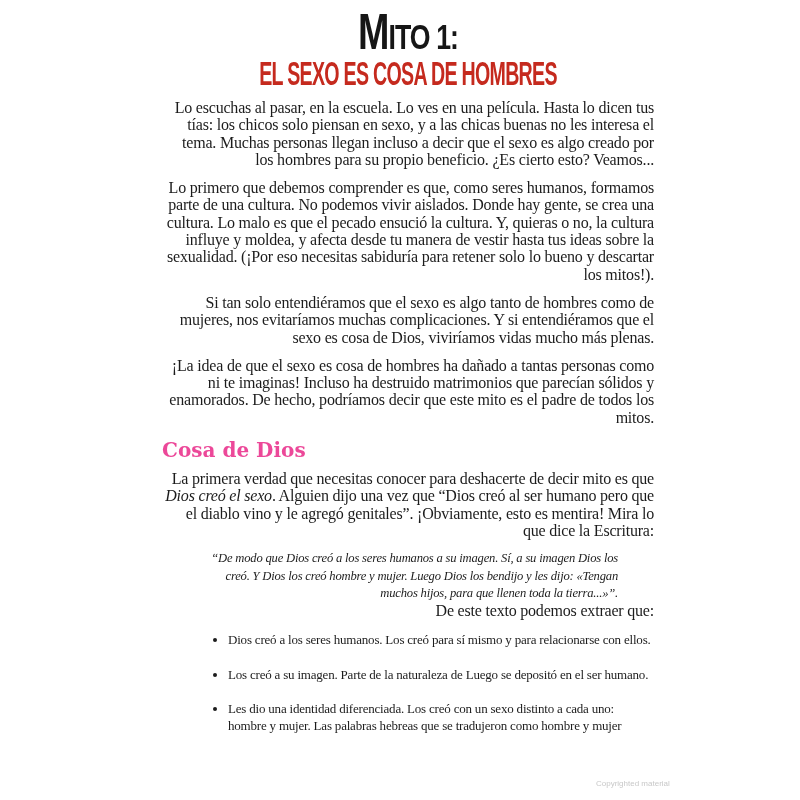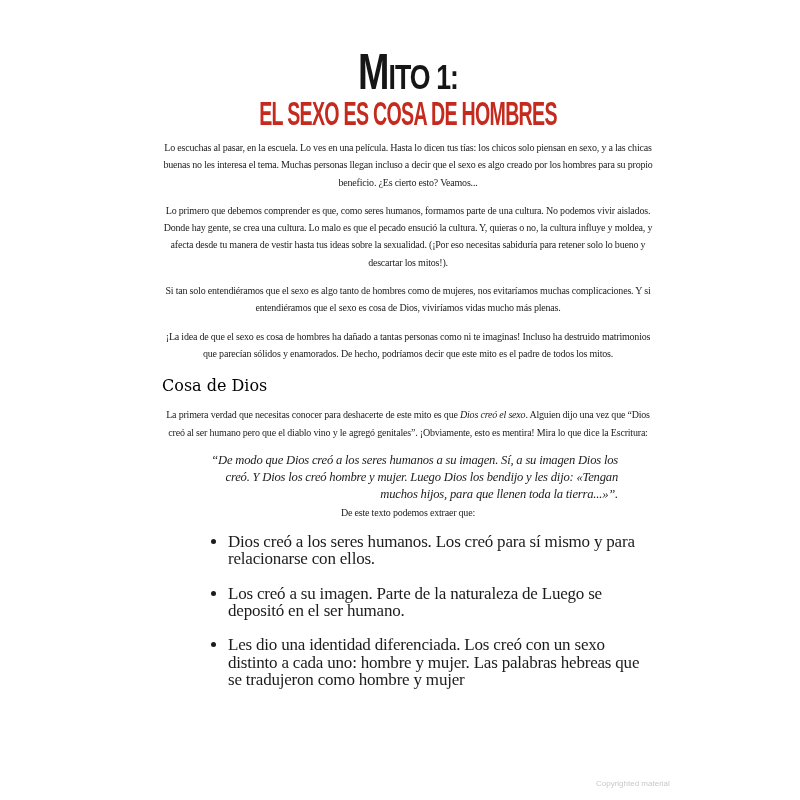--- a/index.html
+++ b/index.html
@@ -16,21 +16,21 @@
     font-family: "Liberation Serif", serif;
     color: #1c1c1c;
   }
   .column {
     position: absolute;
     left: 162px;
     top: 0;
     width: 492px;
   }
   .title-block {
-    padding-top: 60px;
+    padding-top: 20px;
     text-align: center;
   }
   .myth-title {
     margin: 0;
     font-family: "Liberation Sans", sans-serif;
     font-weight: bold;
     font-size: 29px;
     line-height: 33px;
     height: 34px;
     letter-spacing: -1px;
@@ -48,35 +48,35 @@
     font-size: 28px;
     line-height: 31px;
     letter-spacing: -1px;
     color: #c52a1e;
     white-space: nowrap;
     transform: scale(0.70, 1.18);
     transform-origin: 50% 0%;
   }
   .body-text p {
     margin: 0 0 11px 0;
-    font-size: 10px;
+    font-size: 16px;
     line-height: 17.3px;
     letter-spacing: -0.2px;
-    text-align: center;
+    text-align: right;
   }
   .body-text p.first {
     margin-top: 12px;
   }
   .section-heading {
     margin: 8px 0 7px 0;
     font-family: "DejaVu Serif", serif;
-    font-weight: normal;
-    font-size: 16px;
+    font-weight: bold;
+    font-size: 20px;
     line-height: 26px;
-    color: #000000;
+    color: #ec4899;
   }
   .scripture-quote {
     margin: 8px 36px 0 28px;
     font-style: italic;
     font-size: 12.6px;
     line-height: 17.3px;
     letter-spacing: -0.2px;
     text-align: right;
   }
   .scripture-citation {
@@ -91,21 +91,21 @@
     line-height: 17.3px;
     letter-spacing: -0.2px;
   }
   .extraction-list {
     margin: 12px 0 0 0;
     padding: 0 0 0 66px;
     list-style: disc outside;
   }
   .extraction-list li {
     margin: 0 0 17px 0;
-    font-size: 17px;
+    font-size: 13px;
     line-height: 17.3px;
     letter-spacing: -0.2px;
   }
   .copyright {
     position: absolute;
     left: 596px;
     top: 779px;
     font-family: "Liberation Sans", sans-serif;
     font-size: 8px;
     color: #c8c8c8;
@@ -124,21 +124,21 @@
     </header>
 
     <main class="body-text">
       <p class="first">Lo escuchas al pasar, en la escuela. Lo ves en una película. Hasta lo dicen tus tías: los chicos solo piensan en sexo, y a las chicas buenas no les interesa el tema. Muchas personas llegan incluso a decir que el sexo es algo creado por los hombres para su propio beneficio. ¿Es cierto esto? Veamos...</p>
       <p>Lo primero que debemos comprender es que, como seres humanos, formamos parte de una cultura. No podemos vivir aislados. Donde hay gente, se crea una cultura. Lo malo es que el pecado ensució la cultura. Y, quieras o no, la cultura influye y moldea, y afecta desde tu manera de vestir hasta tus ideas sobre la sexualidad. (¡Por eso necesitas sabiduría para retener solo lo bueno y descartar los mitos!).</p>
       <p>Si tan solo entendiéramos que el sexo es algo tanto de hombres como de mujeres, nos evitaríamos muchas complicaciones. Y si entendiéramos que el sexo es cosa de Dios, viviríamos vidas mucho más plenas.</p>
       <p>¡La idea de que el sexo es cosa de hombres ha dañado a tantas personas como ni te imaginas! Incluso ha destruido matrimonios que parecían sólidos y enamorados. De hecho, podríamos decir que este mito es el padre de todos los mitos.</p>
 
       <h3 class="section-heading">Cosa de Dios</h3>
 
-      <p><span>La primera verdad que necesitas conocer para deshacerte de este mito es que </span><em>Dios creó el sexo</em><span>. Alguien dijo una vez que “Dios creó al ser humano pero que el diablo vino y le agregó genitales”. ¡Obviamente, esto es mentira! Mira lo que dice la Escritura:</span></p>
+      <p><span>La primera verdad que necesitas conocer para deshacerte de decir mito es que </span><em>Dios creó el sexo</em><span>. Alguien dijo una vez que “Dios creó al ser humano pero que el diablo vino y le agregó genitales”. ¡Obviamente, esto es mentira! Mira lo que dice la Escritura:</span></p>
 
       <blockquote class="scripture-quote">“De modo que Dios creó a los seres humanos a su imagen. Sí, a su imagen Dios los creó. Y Dios los creó hombre y mujer. Luego Dios los bendijo y les dijo: «Tengan muchos hijos, para que llenen toda la tierra...»”.</blockquote>
 
       <p class="lead-in">De este texto podemos extraer que:</p>
 
       <ul class="extraction-list">
         <li>Dios creó a los seres humanos. Los creó para sí mismo y para relacionarse con ellos.</li>
         <li>Los creó a su imagen. Parte de la naturaleza de Luego se depositó en el ser humano.</li>
         <li>Les dio una identidad diferenciada. Los creó con un sexo distinto a cada uno: hombre y mujer. Las palabras hebreas que se tradujeron como hombre y mujer</li>
       </ul>

